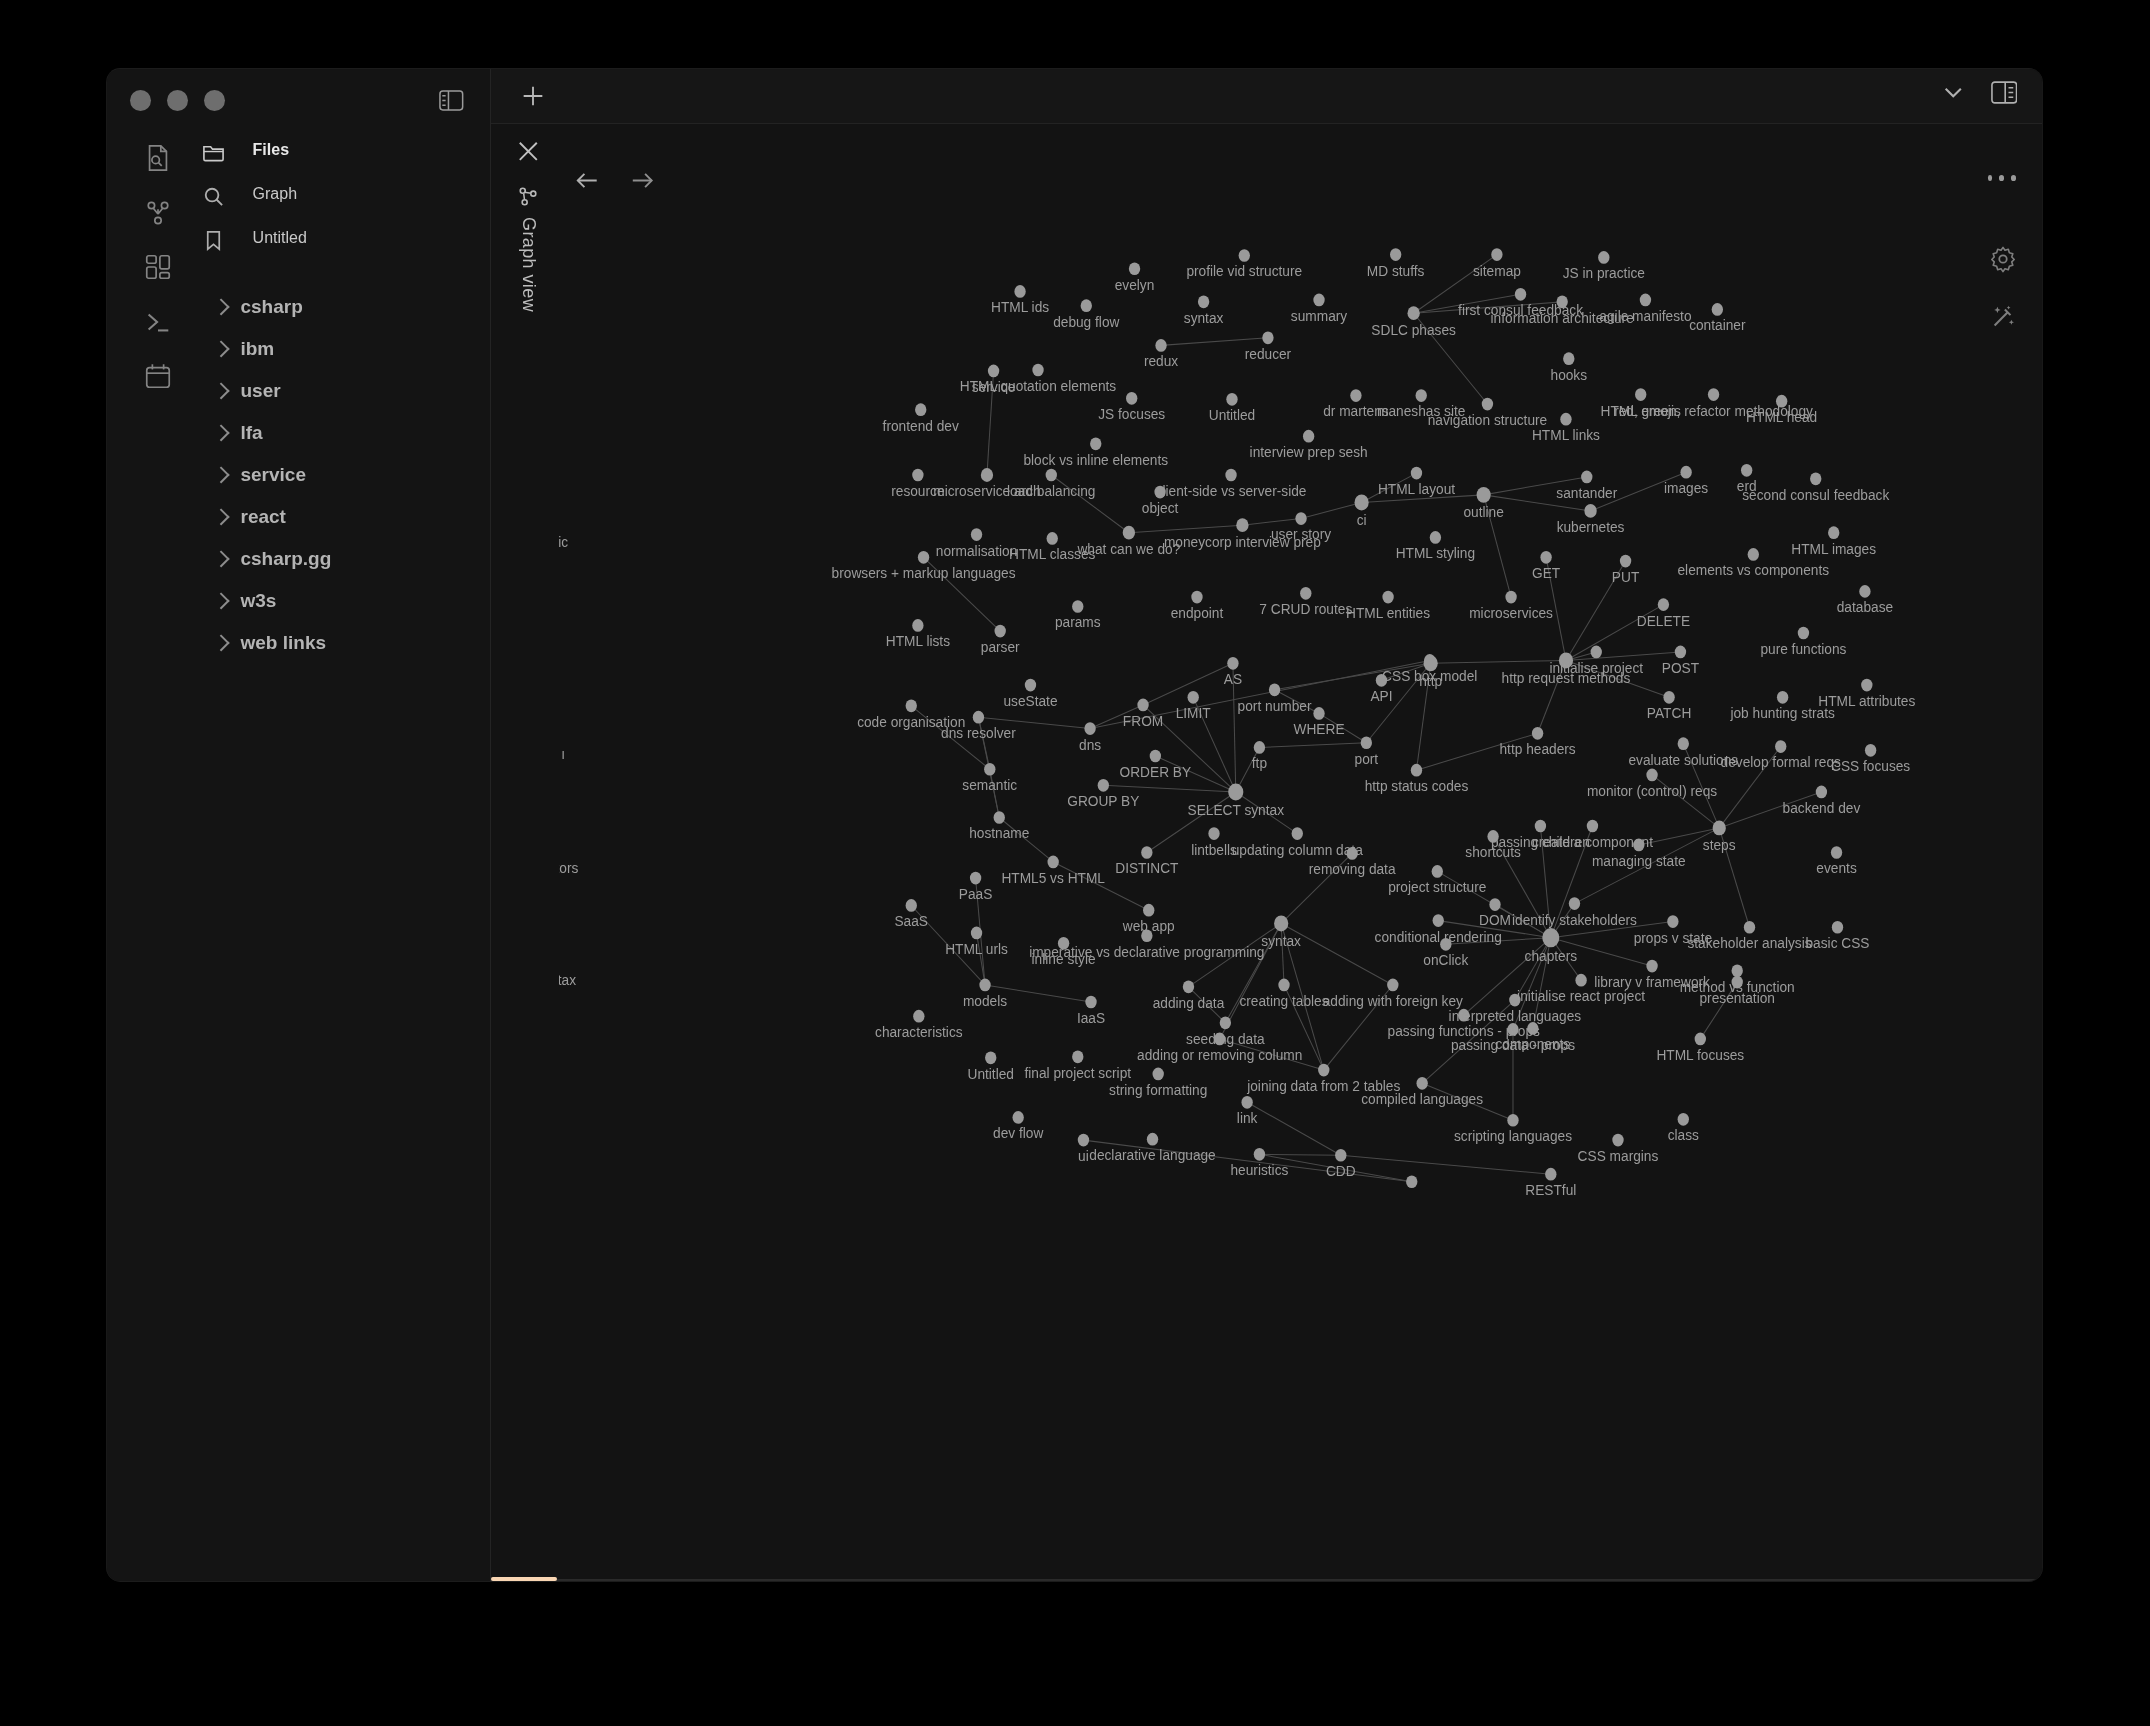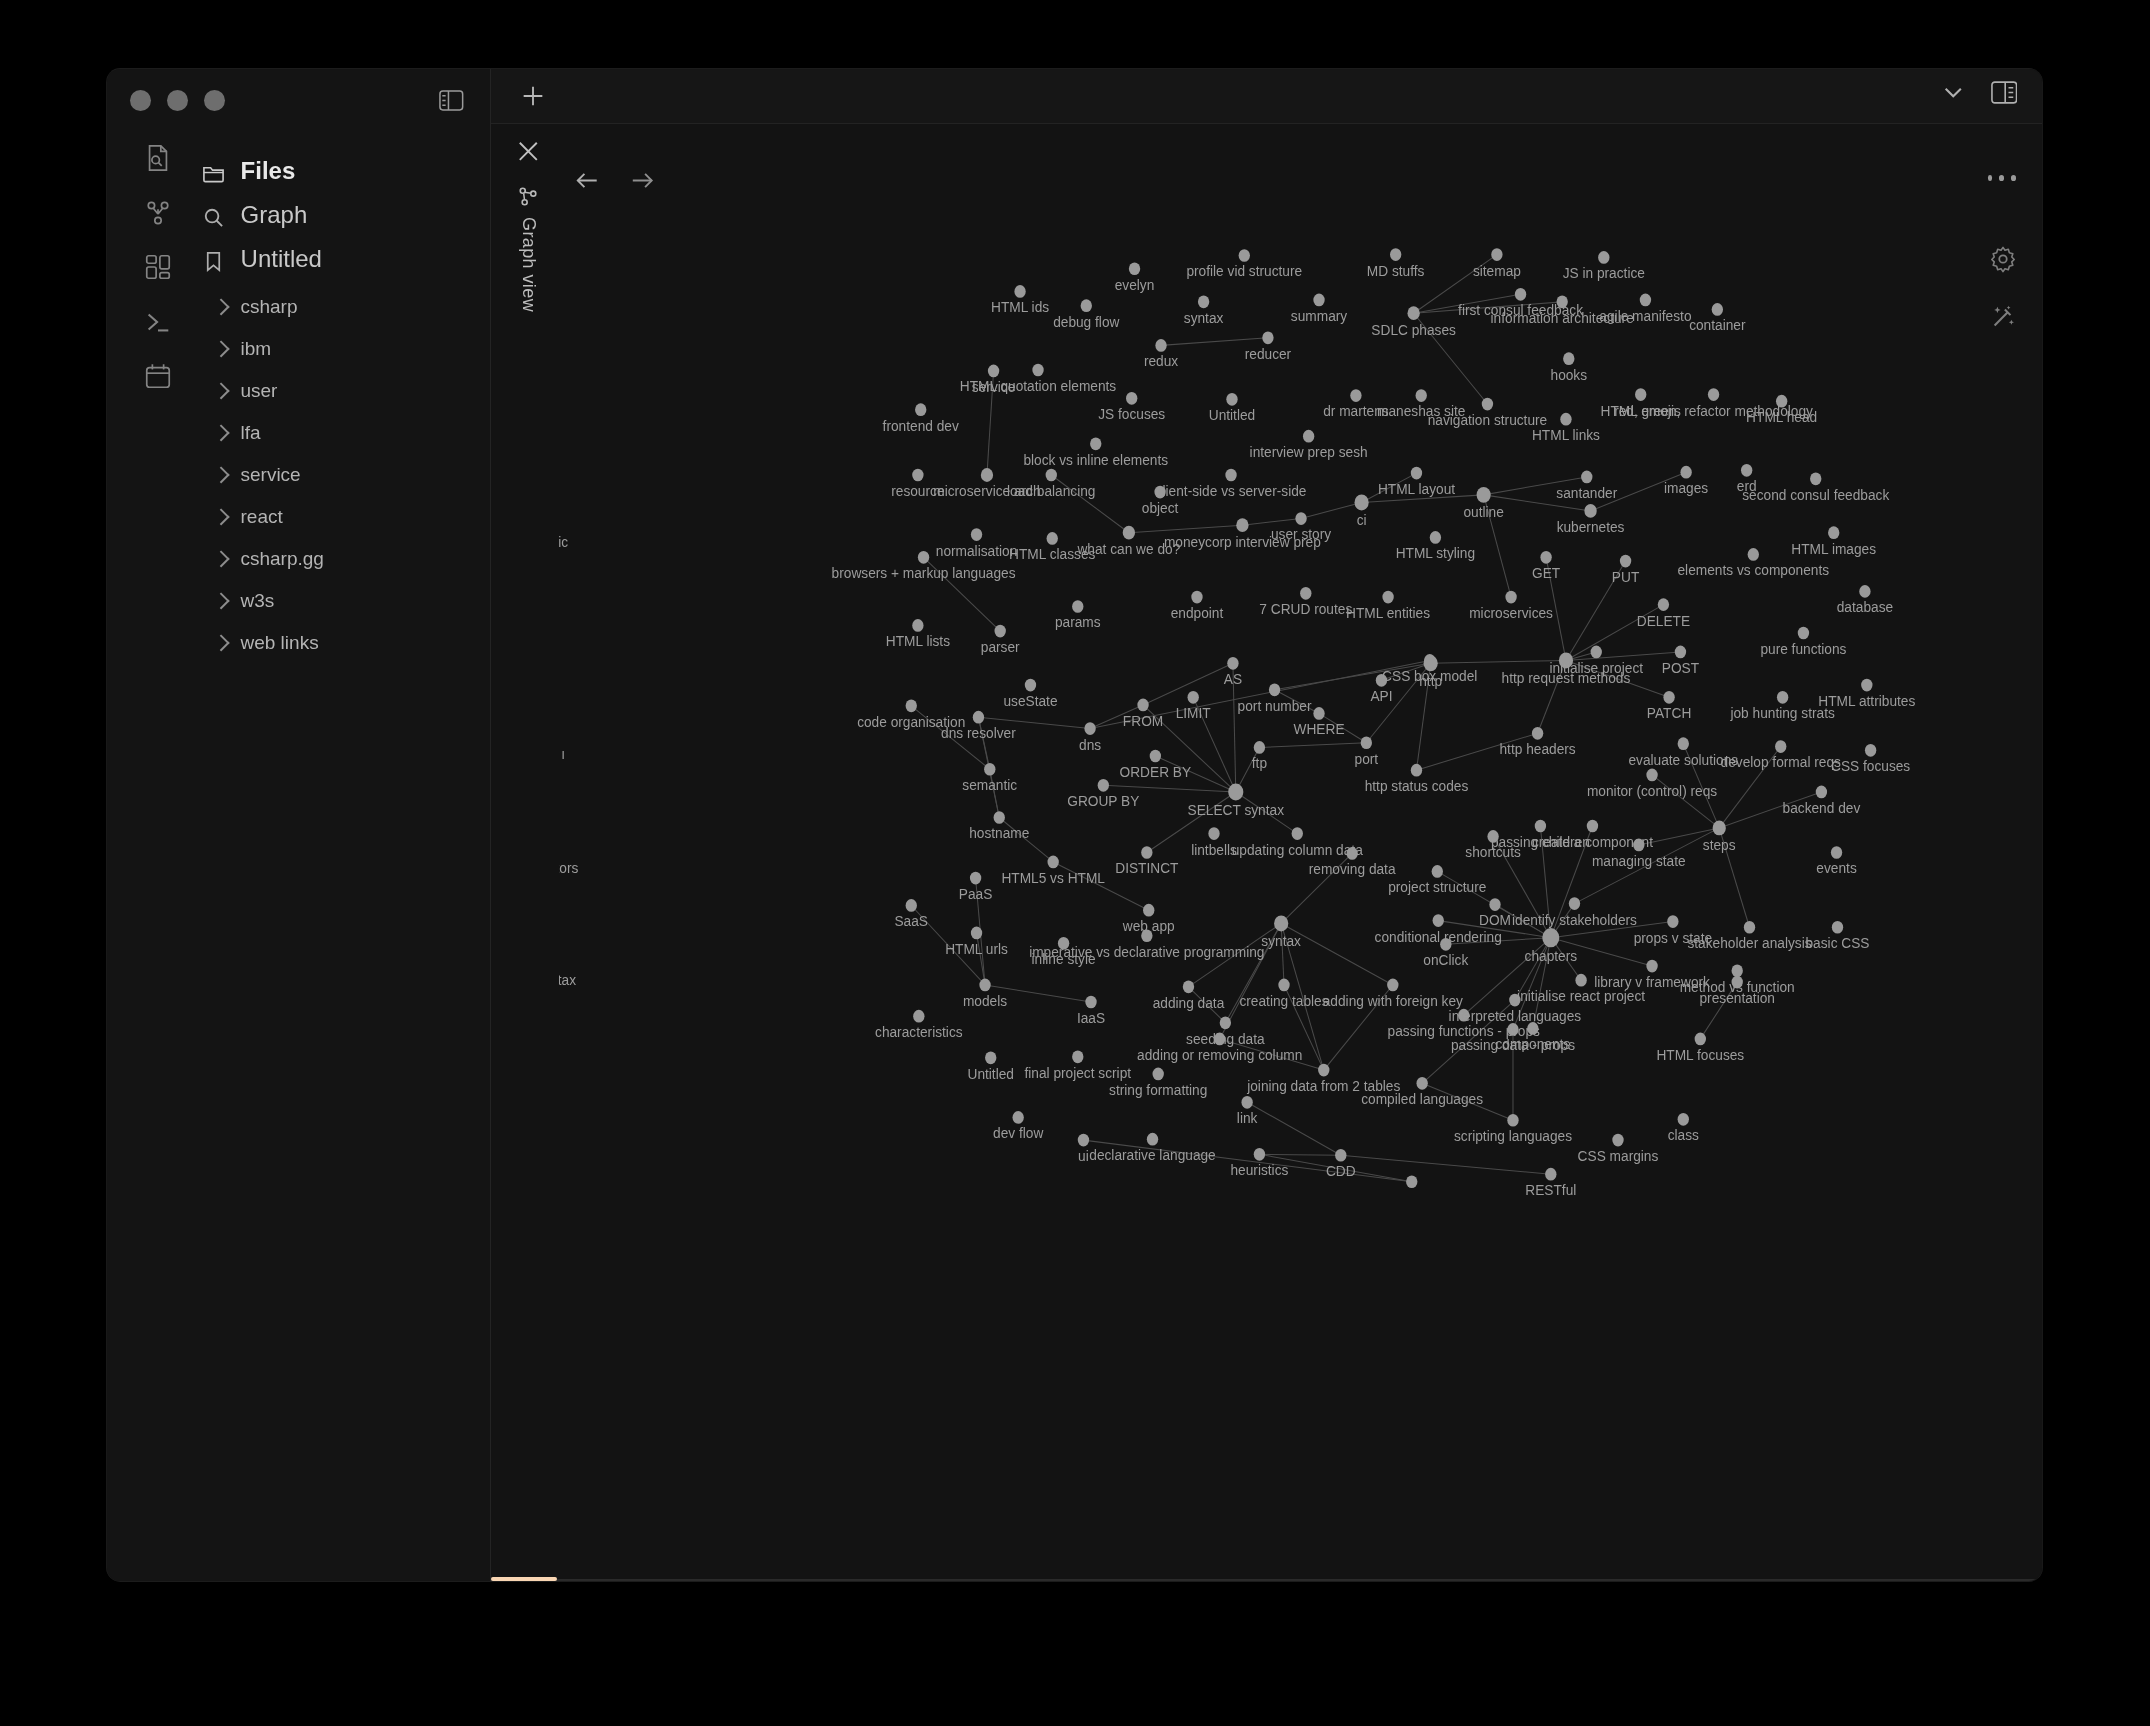--- a/index.html
+++ b/index.html
@@ -41,27 +41,27 @@
   #rail {
     position: absolute; left: 21px; top: 74px;
     width: 59px;
     display: flex; flex-direction: column; align-items: center; gap: 24.6px;
   }
   .rail-icon { width: 30px; height: 30px; opacity: .62; }
   #nav-list {
     position: absolute; left: 87px; top: 72px; right: 13.2px;
   }
   .nav-top-item {
-    display: flex; align-items: flex-end; gap: 16px;
+    display: flex; align-items: flex-start; gap: 28px;
     height: 44px; padding-left: 7.6px;
-    color: #c9c9c9; font-size: 24px;
+    color: #c9c9c9; font-size: 16px;
   }
   .nav-top-item .ni { width: 23px; height: 23px; flex: 0 0 23px; opacity: .85; }
   .nav-top-item.active { color: #e9e9e9; font-weight: bold; }
-  #folder-list { margin-top: 13.2px; }
+  #folder-list { margin-top: 13.2px; font-weight: bold; }
   .folder-row {
     display: flex; align-items: center; gap: 13.2px;
     height: 42px; padding-left: 21px;
     color: #b4b4b4; font-size: 19px;
   }
   .chev {
     width: 12.3px; height: 12.3px;
     border-right: 2.3px solid #8d8d8d;
     border-top: 2.3px solid #8d8d8d;
     transform: rotate(45deg);

